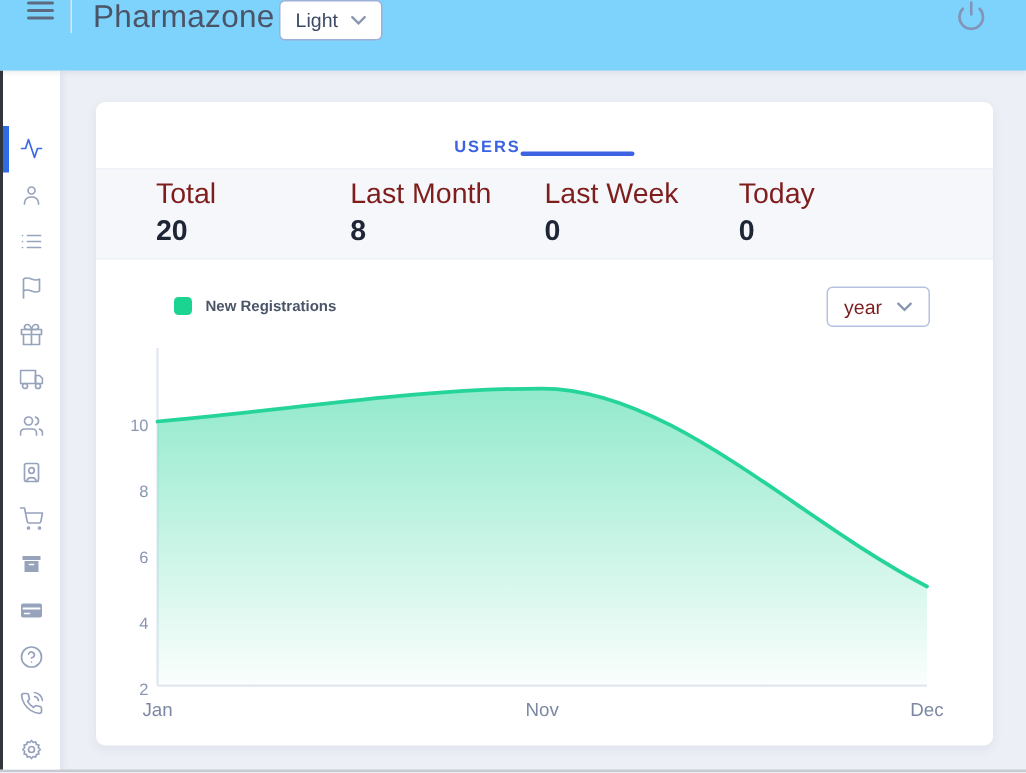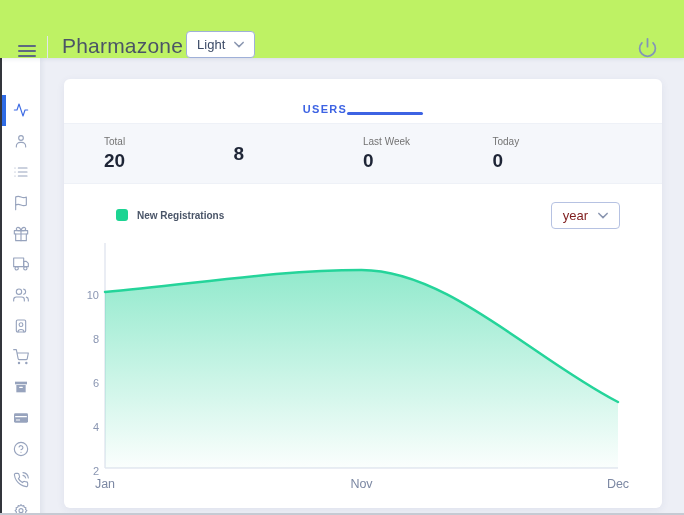--- a/index.html
+++ b/index.html
@@ -1,21 +1,21 @@
 <!DOCTYPE html>
 <html><head>
 <meta charset="utf-8">
 <style>
   * { margin:0; padding:0; box-sizing:border-box; }
   body { font-family:"Liberation Sans","DejaVu Sans",sans-serif; background:#fff; }
   .viewport { width:684px; height:515px; background:#edeff6; overflow:hidden;
               border-bottom:2px solid #c6cad3; position:relative; }
 
   
-  .topbar { height:58px; background:#bef264; display:flex; align-items:flex-end;
+  .topbar { height:47px; background:#7dd3fc; display:flex; align-items:flex-start;
             box-shadow:0 1px 4px rgba(30,50,90,.10); position:relative; z-index:3; }
   .hamburger { margin-left:18px; background:none; border:none; cursor:pointer; display:flex; }
   .hamburger svg { stroke:#5d6a80; }
   .top-divider { width:1px; height:22px; background:#e2e5ec; margin-left:11px; }
   .app-title { margin-left:14px; font-size:21px; color:#4b5466; font-weight:500; letter-spacing:.2px; }
   .theme-btn { margin-left:3px; display:flex; align-items:center; gap:9px; background:#fff;
                border:1px solid #9fb0d8; border-radius:4px; padding:5px 10px; font-size:13px;
                color:#3b4a66; cursor:pointer; font-family:inherit; }
   .chev { stroke:#8a96b0; }
   .power-btn { margin-left:auto; margin-right:26px; background:none; border:none; cursor:pointer; display:flex; }
@@ -39,21 +39,21 @@
   .card { background:#fff; border-radius:6px; box-shadow:0 2px 8px rgba(40,60,120,.07);
           height:429px; overflow:hidden; }
   .tabs { height:44px; display:flex; justify-content:center; padding-top:15px; }
   .tab { display:flex; flex-direction:row; align-items:center; cursor:pointer; }
   .tab-label { font-size:11px; font-weight:bold; letter-spacing:1.3px; color:#3d63e3; }
   .tab-underline { width:76px; height:3px; border-radius:2px; background:#3d63e3; margin-top:9px; }
 
   .stats { height:61px; background:#f5f7fb; border-top:1px solid #eef1f7; border-bottom:1px solid #eef1f7;
            display:flex; align-items:center; padding:0 40px; }
   .stat { flex:1; }
-  .stat-label { font-size:10px; color:#737373; margin-bottom:3px; }
+  .stat-label { font-size:19px; color:#7f1d1d; margin-bottom:3px; }
   .stat-value { font-size:19px; font-weight:bold; color:#1e2536; }
 
   .chart-header { margin-top:16px; padding:0 42px 0 52px; height:30px;
                   display:flex; align-items:center; justify-content:space-between; }
   .legend { display:flex; align-items:center; gap:9px; }
   .legend-swatch { width:12px; height:12px; border-radius:3px; background:#1cd492; }
   .legend-label { font-size:10px; color:#4a5568;font-weight:bold; }
   .range-btn { display:flex; align-items:center; gap:10px; background:#fff; border:1px solid #b6c2e2;
                border-radius:4px; padding:5px 11px; font-size:13px; color:#7f1d1d; cursor:pointer; font-family:inherit; }
 
@@ -204,20 +204,21 @@
             <span class="tab-underline"></span>
           </div>
         </div>
 
         <div class="stats">
           <div class="stat">
             <div class="stat-label">Total</div>
             <div class="stat-value">20</div>
           </div>
           <div class="stat">
+            <div class="stat-label">Last Month</div>
             <div class="stat-value">8</div>
           </div>
           <div class="stat">
             <div class="stat-label">Last Week</div>
             <div class="stat-value">0</div>
           </div>
           <div class="stat">
             <div class="stat-label">Today</div>
             <div class="stat-value">0</div>
           </div>

